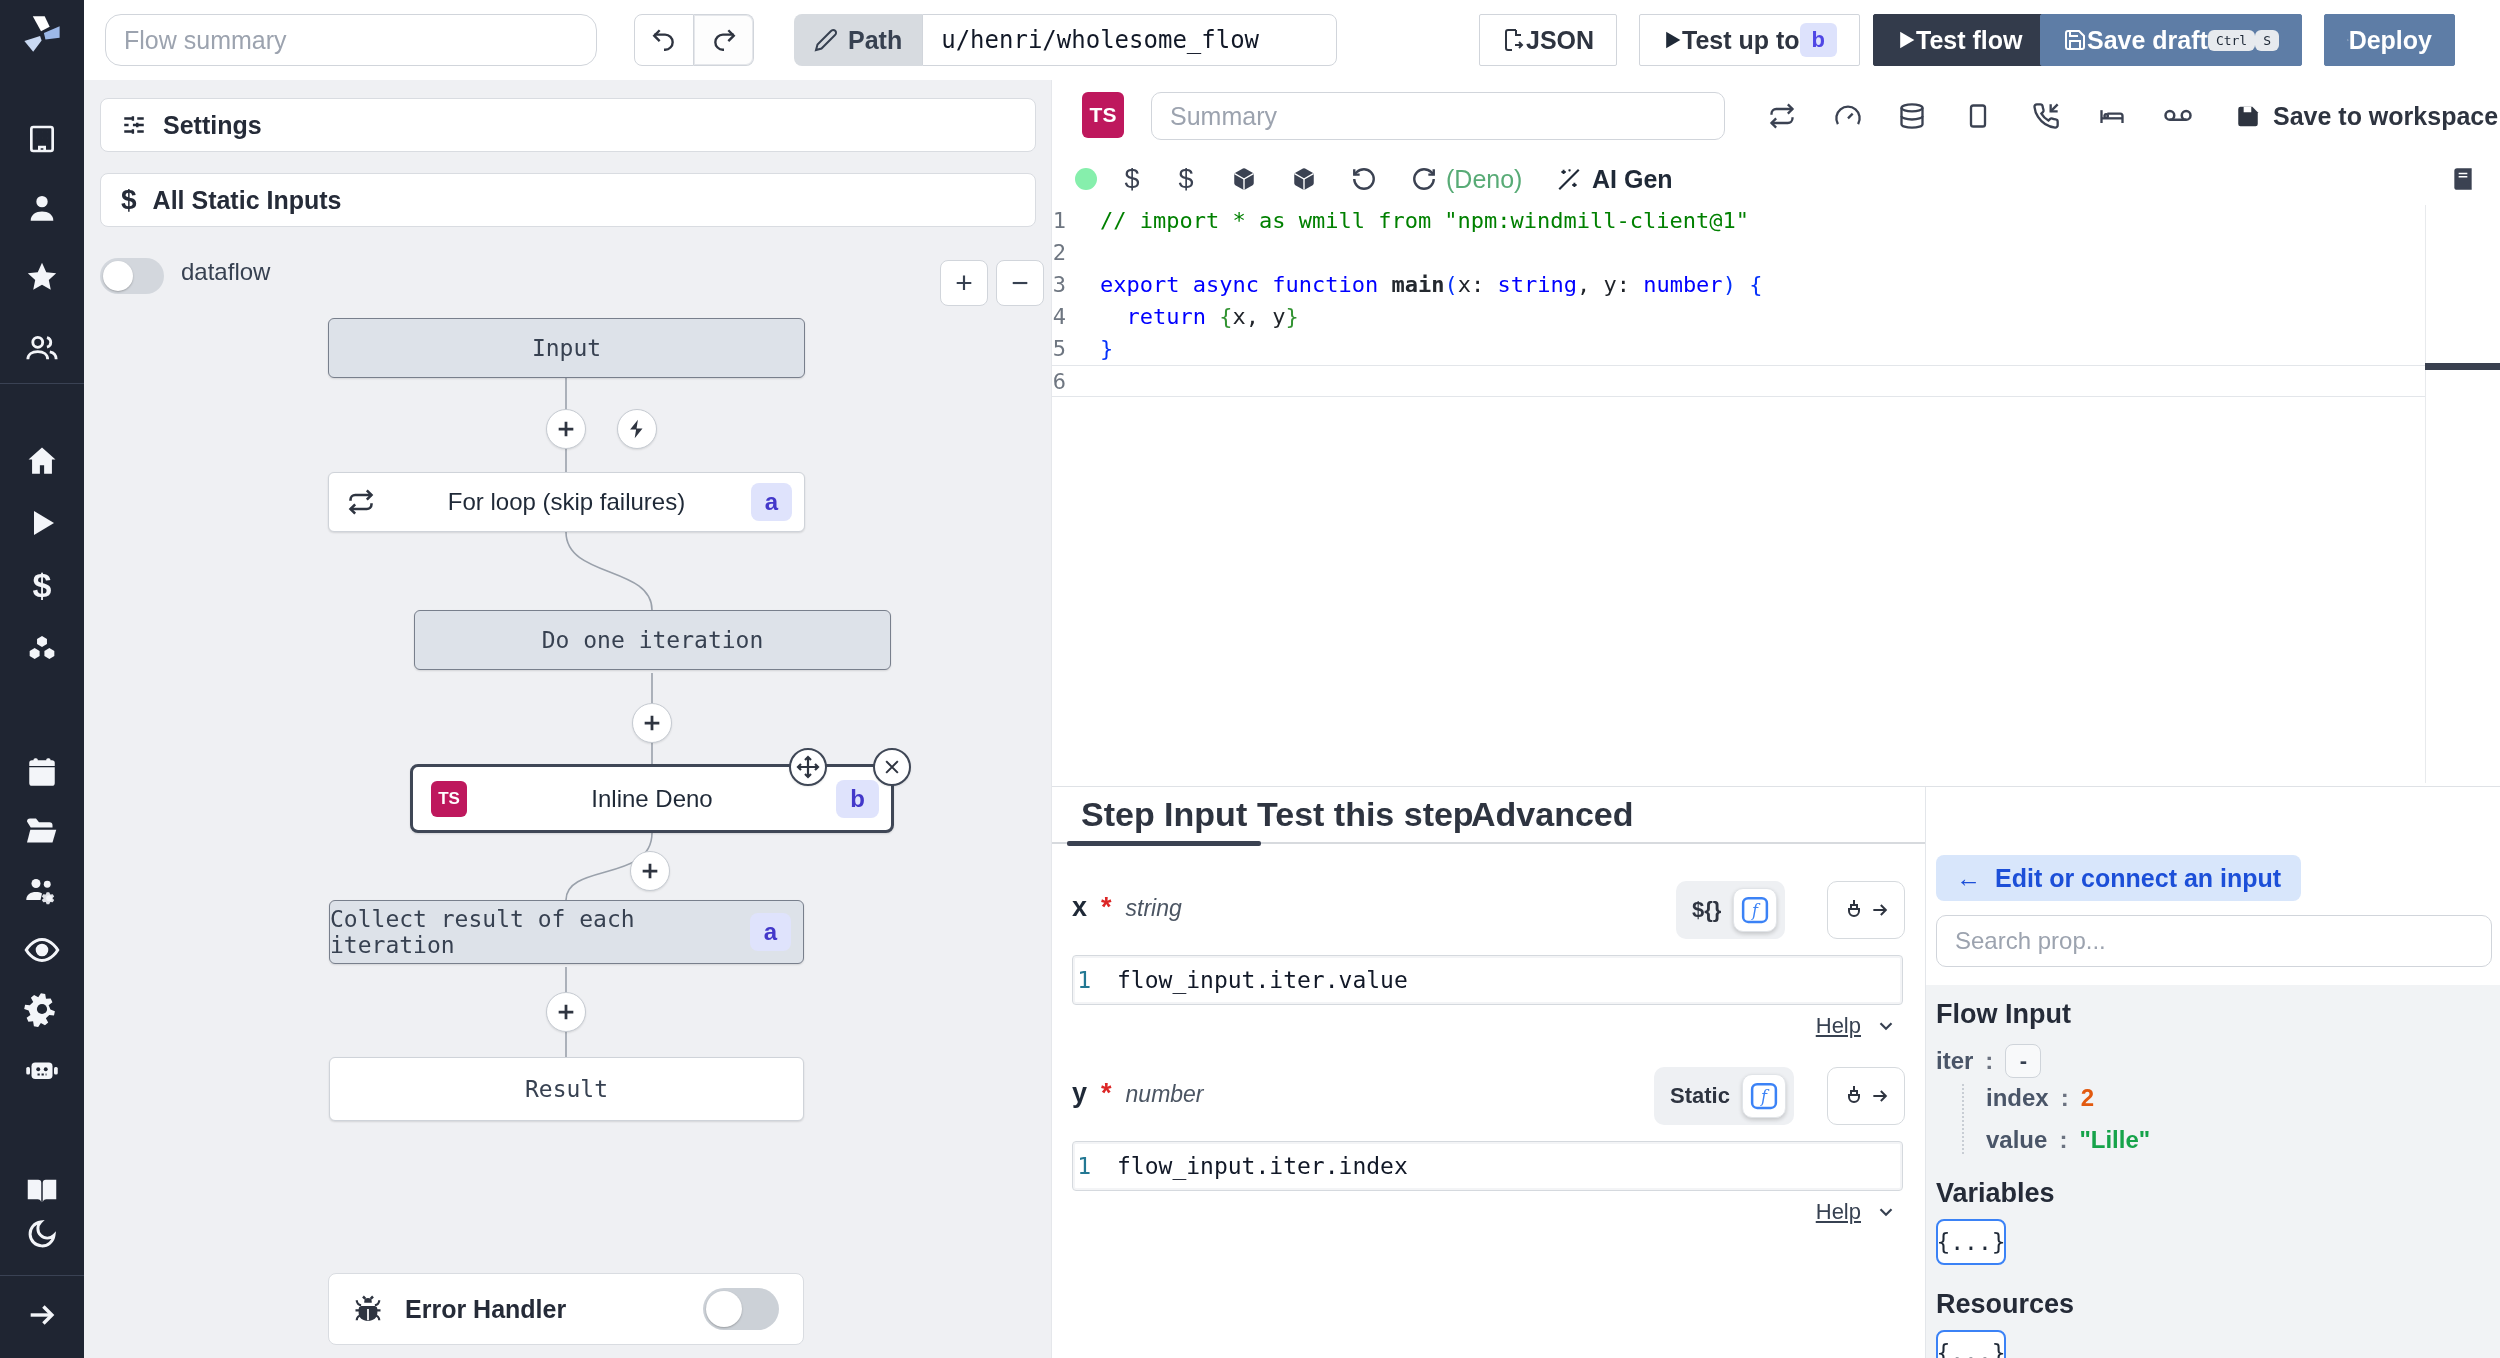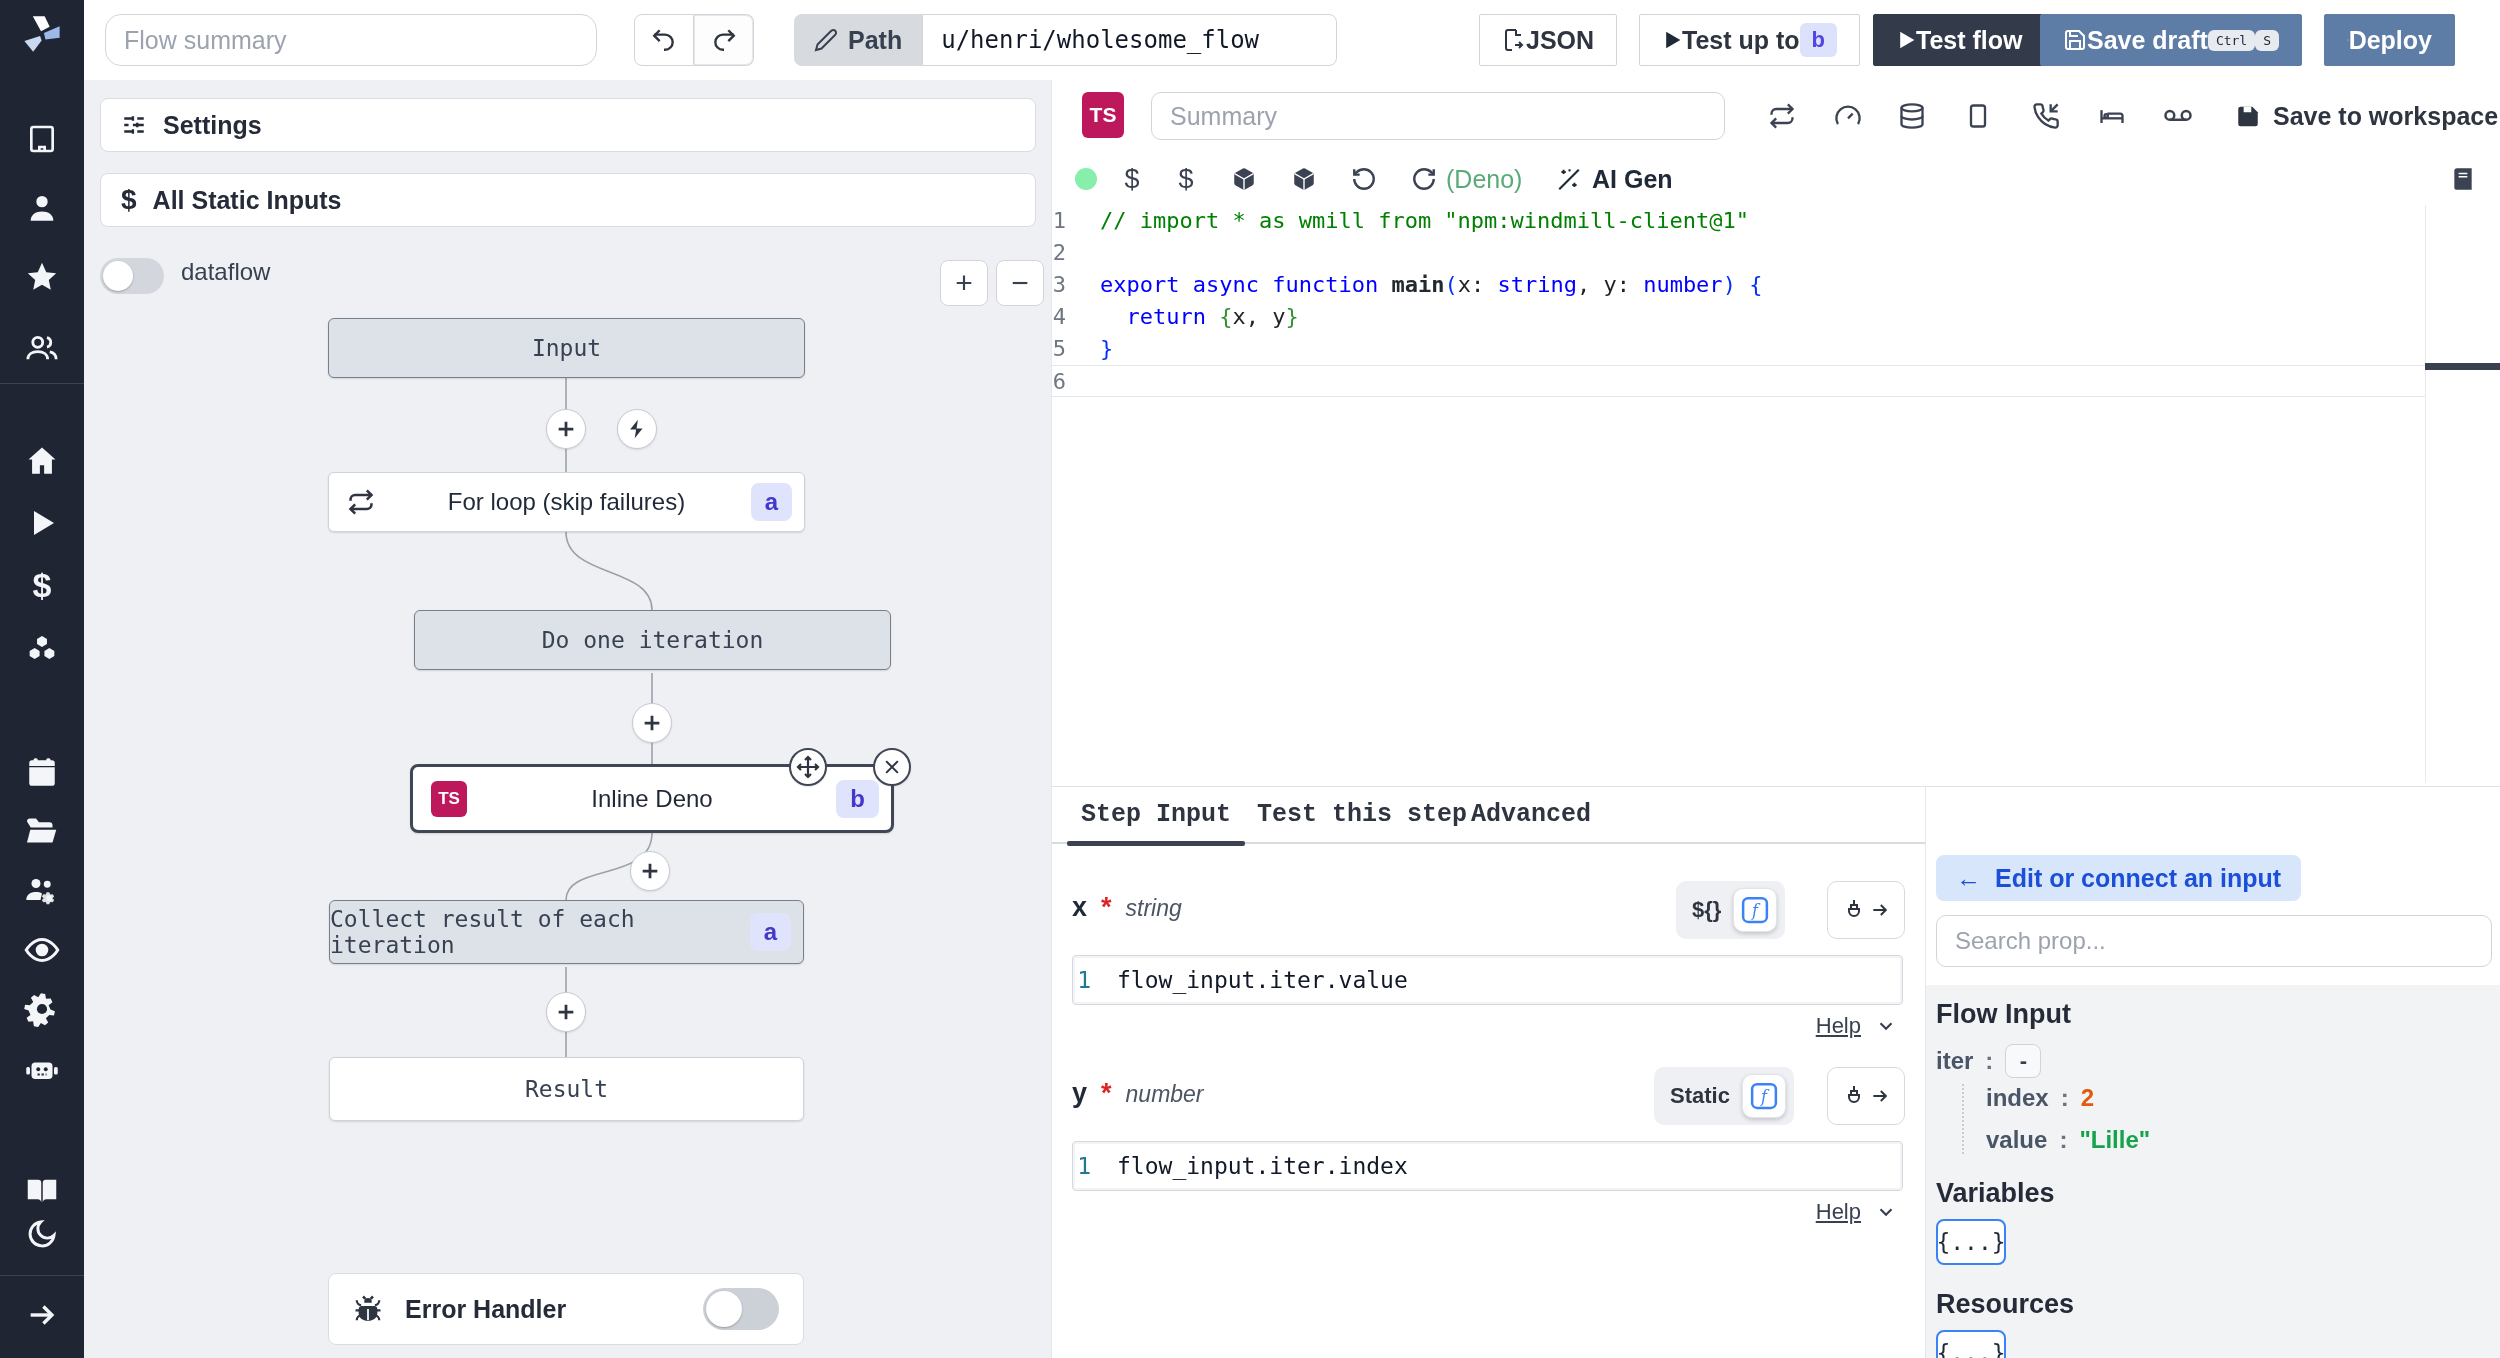--- a/index.html
+++ b/index.html
@@ -78,21 +78,21 @@
   .code-line.active { border-top:1px solid #e3e6ea; border-bottom:1px solid #e3e6ea; }
   .tk-cm{color:#008000;} .tk-kw{color:#0000ff;} .tk-ty{color:#0000ff;} .tk-pl{color:#1f2329;}
   .tk-fn{color:#24292f;font-weight:bold;} .tk-b1{color:#0431fa;} .tk-b2{color:#319331;}
   #minimap-div { position:absolute; left:1373px; top:125px; width:1px; height:578px; background:#e8eaed; }
   #minimap-thumb { position:absolute; left:1373px; top:283px; width:75px; height:7px; background:#39404f; }
   #hdiv { position:absolute; left:1052px; top:786px; width:1448px; height:1px; background:#dfe2e6; }
 
   
   #step-panel { left:1052px; top:787px; width:873px; height:571px; background:#fff; }
   #tabs { position:absolute; left:0; top:0; width:873px; height:57px; border-bottom:2px solid #d7dade; }
-  .tab { position:absolute; top:0; height:55px; display:flex; align-items:center; font-size:25px; font-weight:bold; color:#2e3440; cursor:pointer;font-family:Liberation Mono, monospace; }
+  .tab { position:absolute; top:0; height:55px; display:flex; align-items:center; font-size:34px; font-weight:bold; color:#2e3440; cursor:pointer; }
   .tab.active::after { content:""; position:absolute; left:-14px; right:-14px; bottom:-4px; height:5px; background:#3b4252; border-radius:2px; }
   #tab-0 { left:29px; } #tab-1 { left:205px; } #tab-2 { left:419px; }
   .fld-label { position:absolute; left:20px; display:flex; align-items:baseline; gap:14px; }
   .fld-name { font-size:27px; font-weight:bold; color:#1f2937; }
   .fld-req { color:#dc2626; font-size:27px; font-weight:bold; }
   .fld-type { font-style:italic; font-size:23px; color:#4b5563; }
   .mode-group { position:absolute; background:#eef0f3; border-radius:10px; height:58px; display:flex; align-items:center; padding:0 8px 0 16px; gap:12px; }
   .mode-label { font-size:22px; font-weight:bold; color:#2e3440; white-space:nowrap; }
   .f-btn { width:44px; height:44px; background:#fff; border:1px solid #e1e4e8; border-radius:10px; box-shadow:0 2px 4px rgba(0,0,0,.18); display:flex; align-items:center; justify-content:center; cursor:pointer; }
   .plug-btn { position:absolute; width:78px; height:58px; background:#fff; border:1px solid #d6dade; border-radius:10px; display:flex; align-items:center; justify-content:center; gap:4px; color:#2e3440; cursor:pointer; }

